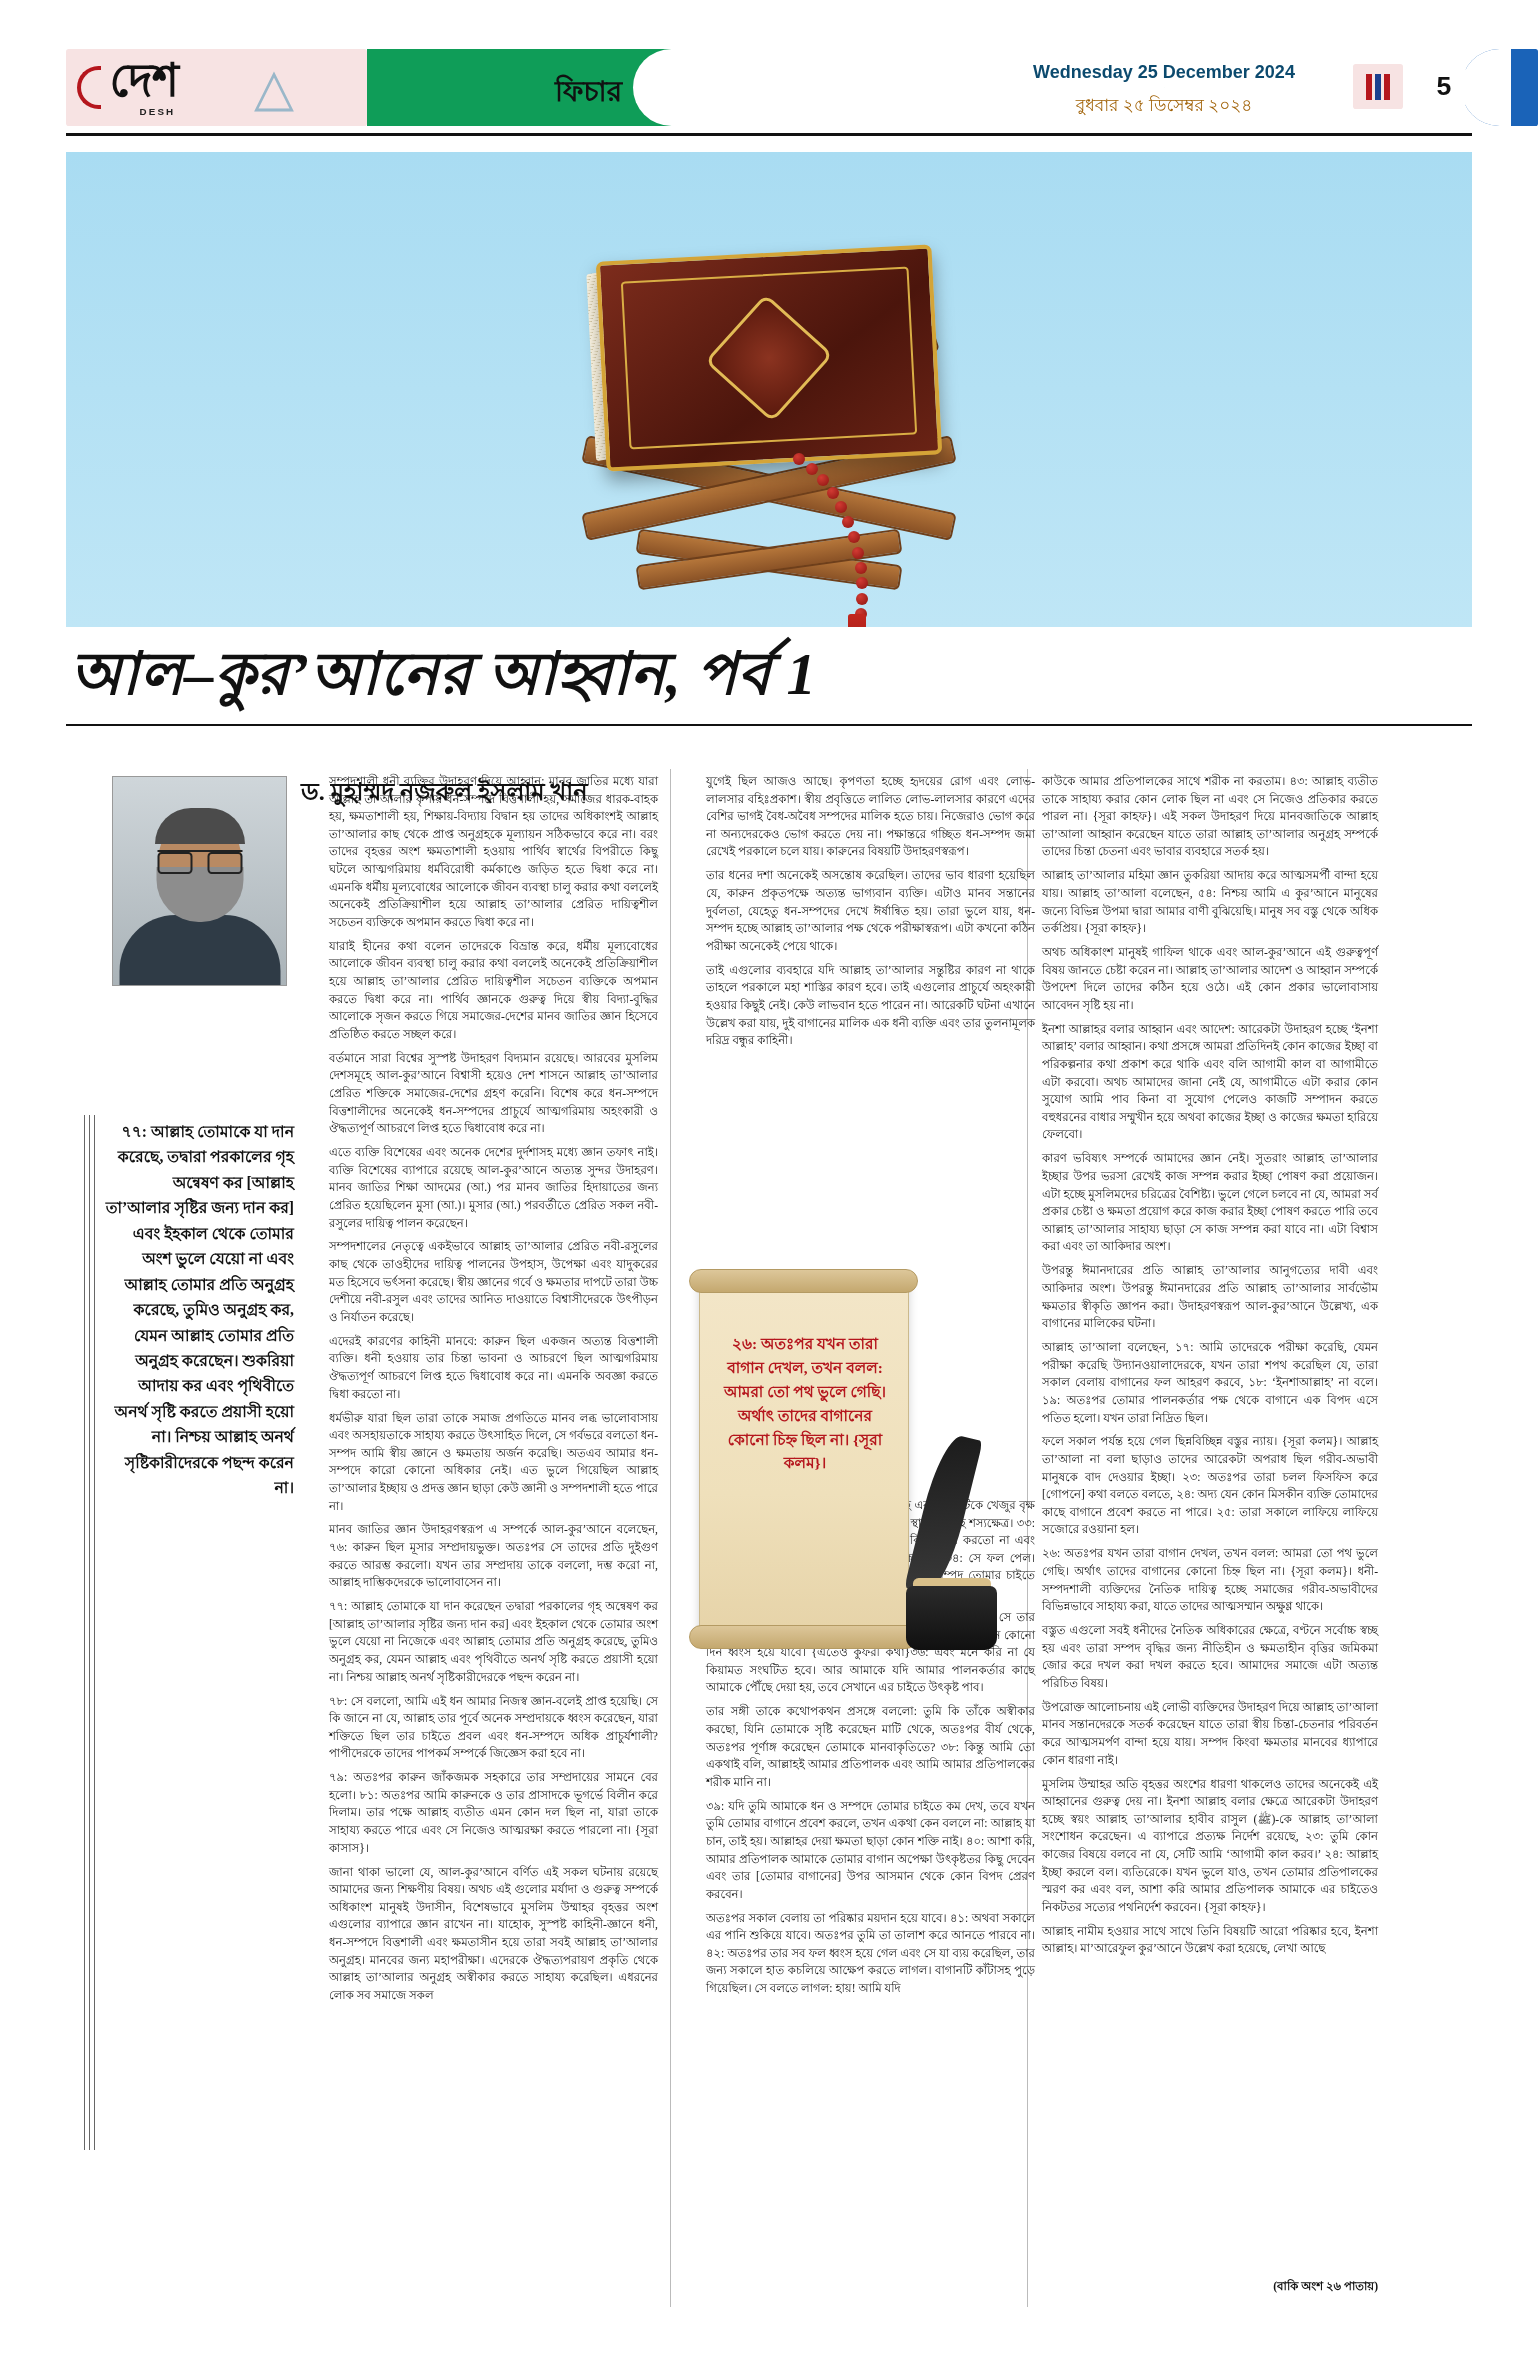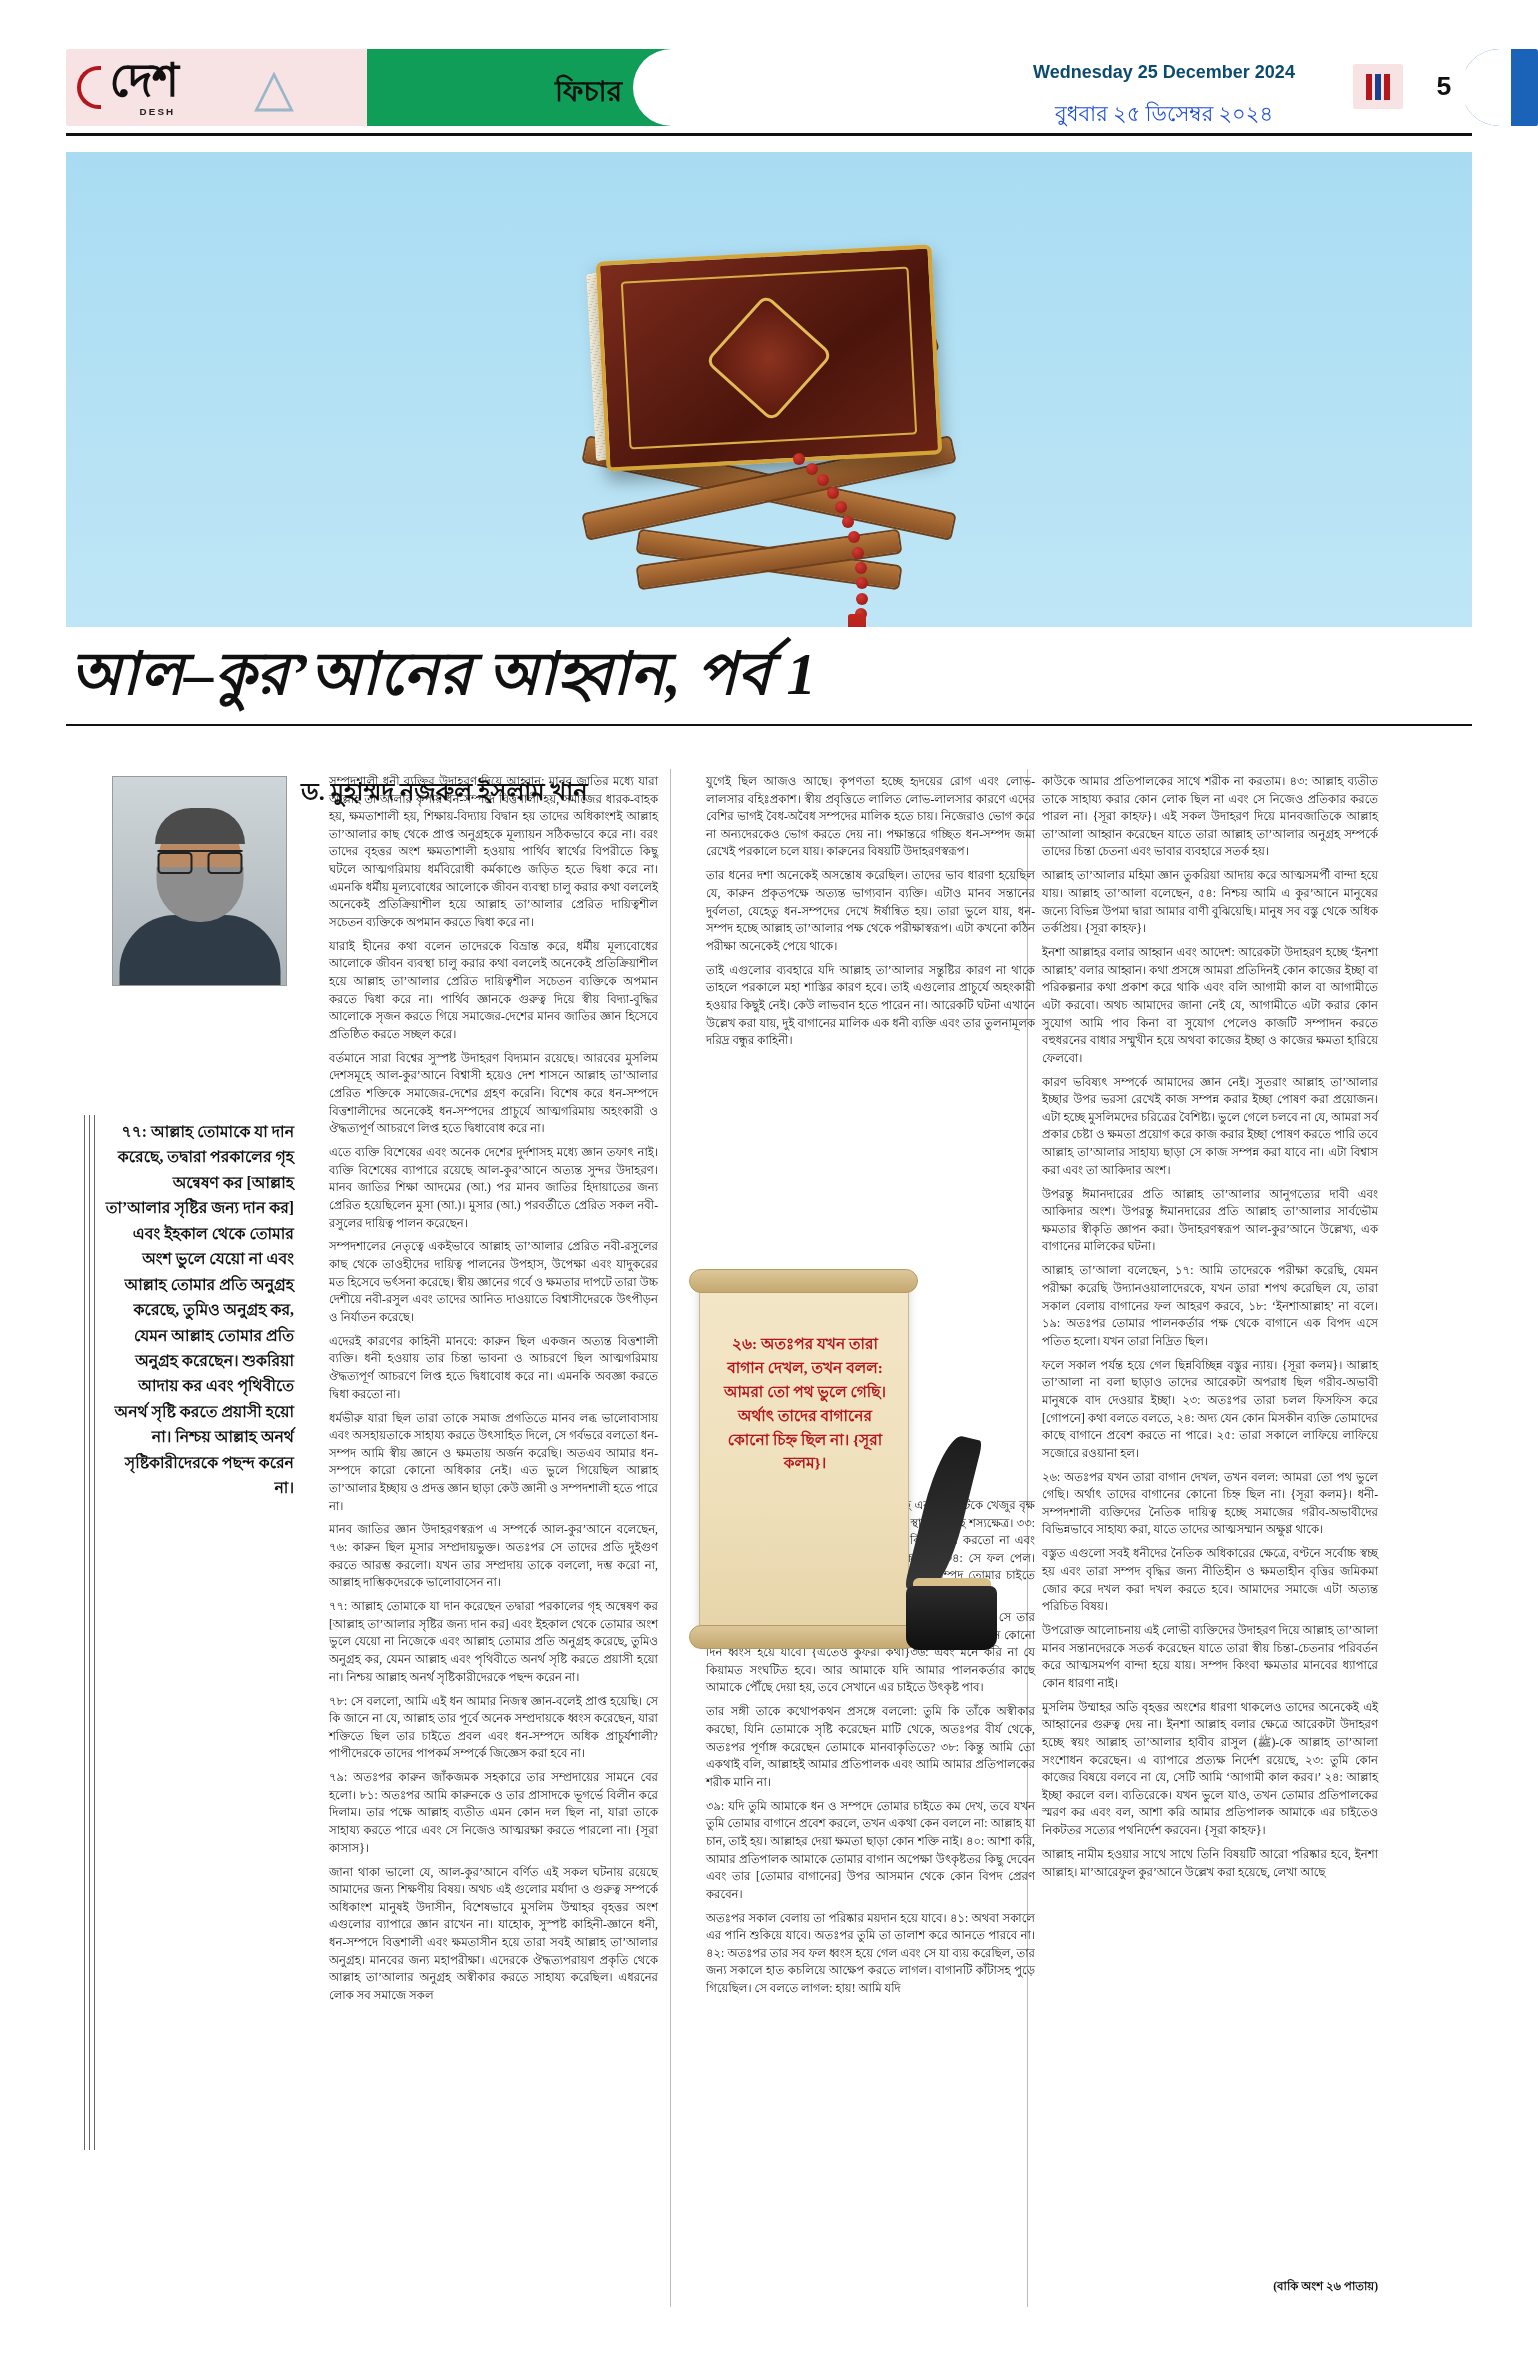--- a/index.html
+++ b/index.html
@@ -79,21 +79,21 @@
   }
   .mast-date-wrap {
     position: absolute; left: 930px; top: 12.6px;
     width: 336px; text-align: center;
   }
   .mast-date-en {
     font-family: "Liberation Sans", sans-serif;
     font-size: 18px; font-weight: bold; color: #0c4a6e;
   }
   .mast-date-bn {
-    font-size: 21px; color: #1d4ed8; margin-top: 15px;
+    font-size: 17px; color: #a16207; margin-top: 9px;
   }
   .mast-flag {
     position: absolute; left: 1287px; top: 15.4px;
     width: 50px; height: 45px;
     background: #f7e3e3;
     border-radius: 2.8px;
     display: flex; align-items: center; justify-content: center;
     gap: 3.5px;
   }
   .flag-bar { width: 5.6px; height: 26.6px; background: #b5161d; }
@@ -464,20 +464,21 @@
       <div style="height: 441px;"></div>
       <p>৩২: তুমি তাদের দু’টি আঙুরের বাগান দিয়েছি এবং এ দু’টিকে খেজুর বৃক্ষ দ্বারা পরিবেষ্টিত করেছি এবং খুর’এর মধ্যবর্তী স্থানে করেছি শস্যক্ষেত্র। ৩৩: উভয় বাগানই ফলদান করে এবং তা থেকে কিছুই হ্রাস করতো না এবং উভয়ের ফাঁকে ফাঁকে আমি নহর প্রবাহিত করেছি। ৩৪: সে ফল পেল। অতঃপর কথা প্রসঙ্গে সঙ্গীতে বললো: আমার ধন-সম্পদ তোমার চাইতে বেশি এবং জনবলে আমি অধিক শক্তিশালী।</p>
       <p>{আত্মগরিমায় এমনই বললো}। ৩৫: নিজের প্রতি জুলুম করে সে তার বাগানে প্রবেশ করল এবং বললো: আমি মনে করি না যে, এ বাগান কোনো দিন ধ্বংস হয়ে যাবে। {এতেও কুফরী কথা}৩৬: এবং মনে করি না যে কিয়ামত সংঘটিত হবে। আর আমাকে যদি আমার পালনকর্তার কাছে আমাকে পৌঁছে দেয়া হয়, তবে সেখানে এর চাইতে উৎকৃষ্ট পাব।</p>
       <p>তার সঙ্গী তাকে কথোপকথন প্রসঙ্গে বললো: তুমি কি তাঁকে অস্বীকার করছো, যিনি তোমাকে সৃষ্টি করেছেন মাটি থেকে, অতঃপর বীর্য থেকে, অতঃপর পূর্ণাঙ্গ করেছেন তোমাকে মানবাকৃতিতে? ৩৮: কিন্তু আমি তো একথাই বলি, আল্লাহই আমার প্রতিপালক এবং আমি আমার প্রতিপালকের শরীক মানি না।</p>
       <p>৩৯: যদি তুমি আমাকে ধন ও সম্পদে তোমার চাইতে কম দেখ, তবে যখন তুমি তোমার বাগানে প্রবেশ করলে, তখন একথা কেন বললে না: আল্লাহ যা চান, তাই হয়। আল্লাহর দেয়া ক্ষমতা ছাড়া কোন শক্তি নাই। ৪০: আশা করি, আমার প্রতিপালক আমাকে তোমার বাগান অপেক্ষা উৎকৃষ্টতর কিছু দেবেন এবং তার [তোমার বাগানের] উপর আসমান থেকে কোন বিপদ প্রেরণ করবেন।</p>
       <p>অতঃপর সকাল বেলায় তা পরিষ্কার ময়দান হয়ে যাবে। ৪১: অথবা সকালে এর পানি শুকিয়ে যাবে। অতঃপর তুমি তা তালাশ করে আনতে পারবে না। ৪২: অতঃপর তার সব ফল ধ্বংস হয়ে গেল এবং সে যা ব্যয় করেছিল, তার জন্য সকালে হাত কচলিয়ে আক্ষেপ করতে লাগল। বাগানটি কাঁটাসহ পুড়ে গিয়েছিল। সে বলতে লাগল: হায়! আমি যদি</p>
     </div>
   <div class="col" id="col3">
       <p>কাউকে আমার প্রতিপালকের সাথে শরীক না করতাম। ৪৩: আল্লাহ ব্যতীত তাকে সাহায্য করার কোন লোক ছিল না এবং সে নিজেও প্রতিকার করতে পারল না। {সূরা কাহফ}। এই সকল উদাহরণ দিয়ে মানবজাতিকে আল্লাহ তা’আলা আহ্বান করেছেন যাতে তারা আল্লাহ তা’আলার অনুগ্রহ সম্পর্কে তাদের চিন্তা চেতনা এবং ভাবার ব্যবহারে সতর্ক হয়।</p>
       <p>আল্লাহ তা’আলার মহিমা জ্ঞান তুকরিয়া আদায় করে আত্মসমর্পী বান্দা হয়ে যায়। আল্লাহ তা’আলা বলেছেন, ৫৪: নিশ্চয় আমি এ কুর’আনে মানুষের জন্যে বিভিন্ন উপমা দ্বারা আমার বাণী বুঝিয়েছি। মানুষ সব বস্তু থেকে অধিক তর্কপ্রিয়। {সূরা কাহফ}।</p>
+      <p>অথচ অধিকাংশ মানুষই গাফিল থাকে এবং আল-কুর’আনে এই গুরুত্বপূর্ণ বিষয় জানতে চেষ্টা করেন না। আল্লাহ তা’আলার আদেশ ও আহ্বান সম্পর্কে উপদেশ দিলে তাদের কঠিন হয়ে ওঠে। এই কোন প্রকার ভালোবাসায় আবেদন সৃষ্টি হয় না।</p>
       <p>ইনশা আল্লাহর বলার আহ্বান এবং আদেশ: আরেকটা উদাহরণ হচ্ছে ‘ইনশা আল্লাহ’ বলার আহ্বান। কথা প্রসঙ্গে আমরা প্রতিদিনই কোন কাজের ইচ্ছা বা পরিকল্পনার কথা প্রকাশ করে থাকি এবং বলি আগামী কাল বা আগামীতে এটা করবো। অথচ আমাদের জানা নেই যে, আগামীতে এটা করার কোন সুযোগ আমি পাব কিনা বা সুযোগ পেলেও কাজটি সম্পাদন করতে বহুধরনের বাধার সম্মুখীন হয়ে অথবা কাজের ইচ্ছা ও কাজের ক্ষমতা হারিয়ে ফেলবো।</p>
       <p>কারণ ভবিষ্যৎ সম্পর্কে আমাদের জ্ঞান নেই। সুতরাং আল্লাহ তা’আলার ইচ্ছার উপর ভরসা রেখেই কাজ সম্পন্ন করার ইচ্ছা পোষণ করা প্রয়োজন। এটা হচ্ছে মুসলিমদের চরিত্রের বৈশিষ্ট্য। ভুলে গেলে চলবে না যে, আমরা সর্ব প্রকার চেষ্টা ও ক্ষমতা প্রয়োগ করে কাজ করার ইচ্ছা পোষণ করতে পারি তবে আল্লাহ তা’আলার সাহায্য ছাড়া সে কাজ সম্পন্ন করা যাবে না। এটা বিশ্বাস করা এবং তা আকিদার অংশ।</p>
       <p>উপরন্তু ঈমানদারের প্রতি আল্লাহ তা’আলার আনুগত্যের দাবী এবং আকিদার অংশ। উপরন্তু ঈমানদারের প্রতি আল্লাহ তা’আলার সার্বভৌম ক্ষমতার স্বীকৃতি জ্ঞাপন করা। উদাহরণস্বরূপ আল-কুর’আনে উল্লেখ্য, এক বাগানের মালিকের ঘটনা।</p>
       <p>আল্লাহ তা’আলা বলেছেন, ১৭: আমি তাদেরকে পরীক্ষা করেছি, যেমন পরীক্ষা করেছি উদ্যানওয়ালাদেরকে, যখন তারা শপথ করেছিল যে, তারা সকাল বেলায় বাগানের ফল আহরণ করবে, ১৮: ‘ইনশাআল্লাহ’ না বলে। ১৯: অতঃপর তোমার পালনকর্তার পক্ষ থেকে বাগানে এক বিপদ এসে পতিত হলো। যখন তারা নিদ্রিত ছিল।</p>
       <p>ফলে সকাল পর্যন্ত হয়ে গেল ছিন্নবিচ্ছিন্ন বস্তুর ন্যায়। {সূরা কলম}। আল্লাহ তা’আলা না বলা ছাড়াও তাদের আরেকটা অপরাধ ছিল গরীব-অভাবী মানুষকে বাদ দেওয়ার ইচ্ছা। ২৩: অতঃপর তারা চলল ফিসফিস করে [গোপনে] কথা বলতে বলতে, ২৪: অদ্য যেন কোন মিসকীন ব্যক্তি তোমাদের কাছে বাগানে প্রবেশ করতে না পারে। ২৫: তারা সকালে লাফিয়ে লাফিয়ে সজোরে রওয়ানা হল।</p>
       <p>২৬: অতঃপর যখন তারা বাগান দেখল, তখন বলল: আমরা তো পথ ভুলে গেছি। অর্থাৎ তাদের বাগানের কোনো চিহ্ন ছিল না। {সূরা কলম}। ধনী-সম্পদশালী ব্যক্তিদের নৈতিক দায়িত্ব হচ্ছে সমাজের গরীব-অভাবীদের বিভিন্নভাবে সাহায্য করা, যাতে তাদের আত্মসম্মান অক্ষুণ্ণ থাকে।</p>
       <p>বস্তুত এগুলো সবই ধনীদের নৈতিক অধিকারের ক্ষেত্রে, বণ্টনে সর্বোচ্চ স্বচ্ছ হয় এবং তারা সম্পদ বৃদ্ধির জন্য নীতিহীন ও ক্ষমতাহীন বৃত্তির জমিকমা জোর করে দখল করা দখল করতে হবে। আমাদের সমাজে এটা অত্যন্ত পরিচিত বিষয়।</p>
       <p>উপরোক্ত আলোচনায় এই লোভী ব্যক্তিদের উদাহরণ দিয়ে আল্লাহ তা’আলা মানব সন্তানদেরকে সতর্ক করেছেন যাতে তারা স্বীয় চিন্তা-চেতনার পরিবর্তন করে আত্মসমর্পণ বান্দা হয়ে যায়। সম্পদ কিংবা ক্ষমতার মানবের ধ্যাপারে কোন ধারণা নাই।</p>
       <p>মুসলিম উম্মাহর অতি বৃহত্তর অংশের ধারণা থাকলেও তাদের অনেকেই এই আহ্বানের গুরুত্ব দেয় না। ইনশা আল্লাহ বলার ক্ষেত্রে আরেকটা উদাহরণ হচ্ছে স্বয়ং আল্লাহ তা’আলার হাবীব রাসুল (ﷺ)-কে আল্লাহ তা’আলা সংশোধন করেছেন। এ ব্যাপারে প্রত্যক্ষ নির্দেশ রয়েছে, ২৩: তুমি কোন কাজের বিষয়ে বলবে না যে, সেটি আমি ‘আগামী কাল করব।’ ২৪: আল্লাহ ইচ্ছা করলে বল। ব্যতিরেকে। যখন ভুলে যাও, তখন তোমার প্রতিপালকের স্মরণ কর এবং বল, আশা করি আমার প্রতিপালক আমাকে এর চাইতেও নিকটতর সত্যের পথনির্দেশ করবেন। {সূরা কাহফ}।</p>
       <p>আল্লাহ নামীম হওয়ার সাথে সাথে তিনি বিষয়টি আরো পরিষ্কার হবে, ইনশা আল্লাহ। মা’আরেফুল কুর’আনে উল্লেখ করা হয়েছে, লেখা আছে</p>

